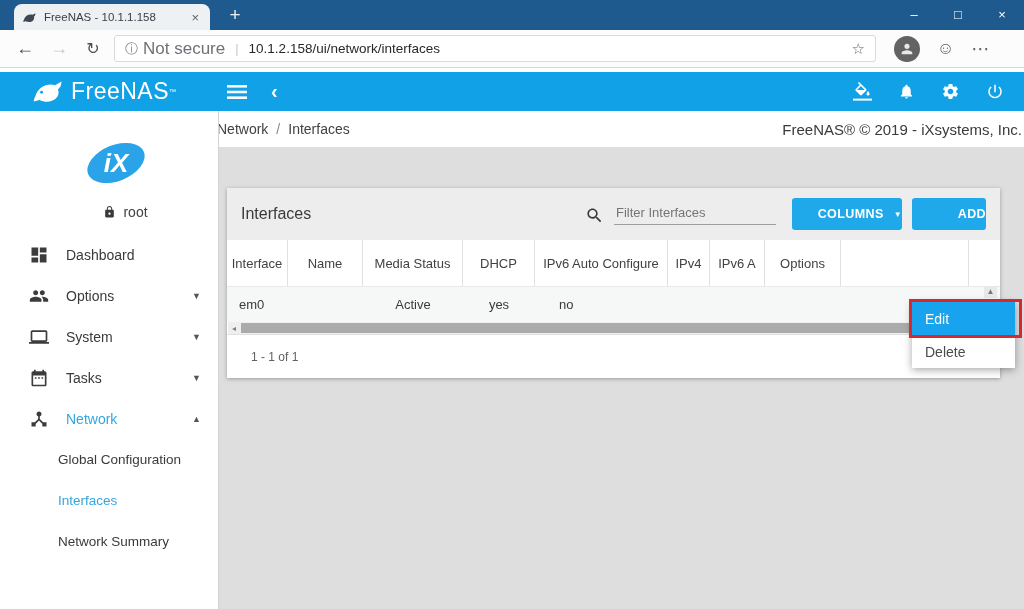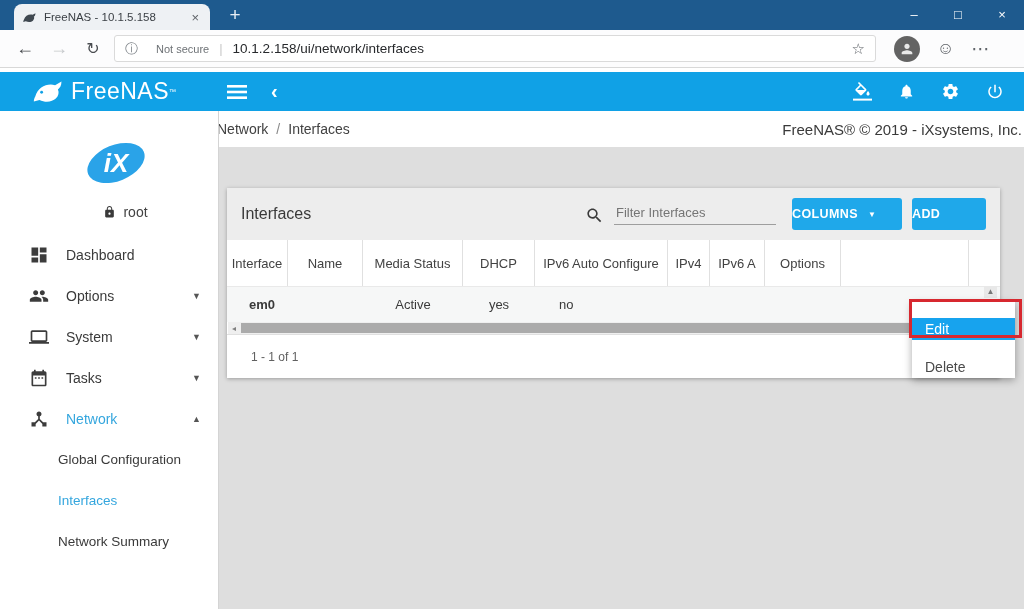--- a/index.html
+++ b/index.html
@@ -19,21 +19,21 @@
 
   
   .toolbar { position:absolute; left:0; top:30px; width:1024px; height:38px; background:#fcfcfd;
              border-bottom:1px solid #d8d8d8; display:flex; align-items:center; }
   .nav-ic { font-size:18px; color:#4a4d51; width:34px; text-align:center; }
   .nav-ic.disabled { color:#c6c9cc; }
   .nav-ic.refresh { font-size:16px; }
   .urlbox { width:762px; height:27px; margin-left:4px; background:#ffffff; border:1px solid #dadada;
             border-radius:3px; display:flex; align-items:center; padding:0 10px; }
   .info-ic { font-size:13px; color:#80868b; }
-  .notsecure { font-size:11px; color:#6e7276; margin-left:18px; }
+  .notsecure { font-size:17px; color:#6e7276; margin-left:5px; }
   .url-div { color:#c9c9c9; margin:0 10px; font-size:13px; }
   .url-text { font-size:13.5px; color:#27292c; }
   .star-ic { margin-left:auto; font-size:15px; color:#5f6368; }
   .avatar { width:26px; height:26px; border-radius:50%; background:#636363; margin-left:18px;
             display:flex; align-items:center; justify-content:center; }
   .smiley { font-size:17px; color:#5f6368; margin-left:17px; }
   .more-ic { font-size:18px; color:#5f6368; margin-left:17px; letter-spacing:1px; }
 
   
   .appbar { position:absolute; left:0; top:72px; width:1024px; height:39px; background:#10a1e6;
@@ -78,66 +78,66 @@
   .card-head { position:absolute; left:0; top:0; width:773px; height:52px; background:#ededed;
                display:flex; align-items:center; padding:0 14px; }
   .card-title { font-size:16px; color:#3a3a3a; }
   .filter-wrap { margin-left:auto; display:flex; align-items:flex-end; }
   .filter-input { width:162px; border:none; border-bottom:1px solid #9e9e9e; background:transparent;
                   font-size:13px; padding:2px 2px 4px 2px; margin-left:10px; color:#333;
                   font-family:"Liberation Sans","DejaVu Sans",sans-serif; outline:none; }
   .filter-input::placeholder { color:#757575; opacity:1; }
   .btn { height:32px; border:none; border-radius:3px; background:#1fa8ea; color:#ffffff;
          font-size:12.5px; font-weight:bold; letter-spacing:.4px; display:flex; align-items:center;
-         justify-content:flex-start; font-family:"Liberation Sans","DejaVu Sans",sans-serif; }
+         justify-content:flex-end; font-family:"Liberation Sans","DejaVu Sans",sans-serif; }
   .btn-columns { width:110px; margin-left:16px; gap:10px; }
   .btn-columns .chev { font-size:8px; }
   .btn-add { width:74px; margin-left:10px; }
 
   .thead { position:absolute; left:0; top:52px; width:773px; height:46px; display:flex; background:#fff; }
   .th { display:flex; align-items:center; justify-content:center; font-size:13px; color:#424242;
         border-right:1px solid #e0e0e0; white-space:nowrap; overflow:hidden; }
   .trow { position:absolute; left:0; top:98px; width:773px; height:36px; display:flex;
           background:#f6f7f7; border-top:1px solid #e9e9e9; }
   .td { display:flex; align-items:center; font-size:13px; color:#3a3a3a; white-space:nowrap; }
   .c-interface { width:61px; } .c-name { width:75px; } .c-media { width:100px; }
   .c-dhcp { width:72px; } .c-ipv6ac { width:133px; } .c-ipv4 { width:42px; }
   .c-ipv6a { width:55px; } .c-options { width:76px; } .c-fill { width:128px; } .c-gutter { width:14px; border-right:none; }
-  .td.c-interface { padding-left:22px;font-weight:bold; } .td.c-media, .td.c-dhcp { justify-content:center; }
+  .td.c-interface { padding-left:12px; } .td.c-media, .td.c-dhcp { justify-content:center; }
   .td.c-ipv6ac { padding-left:24px; }
 
   .hscroll { position:absolute; left:1px; top:134px; width:760px; height:12px; background:#efefef;
              display:flex; align-items:center; }
   .hscroll-arrow { width:12px; text-align:center; font-size:8px; color:#808080; }
   .hscroll-thumb { position:absolute; left:13px; top:1px; width:668px; height:10px; background:#ababab; }
   .vscroll-up { position:absolute; right:3px; top:98px; width:13px; height:12px; background:#e8e8e8;
                 text-align:center; line-height:12px; font-size:8px; color:#777; }
   .card-foot { position:absolute; left:0; top:146px; width:773px; height:44px; background:#fff;
                border-top:1px solid #e0e0e0; display:flex; align-items:center; padding-left:24px;
                font-size:12px; color:#616161; }
 
   
   .ctxmenu { position:absolute; left:912px; top:302px; width:103px; background:#ffffff;
              box-shadow:0 2px 8px rgba(0,0,0,.35); z-index:5; }
-  .ctx-item { height:22px; display:flex; align-items:center; padding-left:13px; font-size:14px; color:#4a4a4a;margin-top:16px; }
+  .ctx-item { height:33px; display:flex; align-items:center; padding-left:13px; font-size:14px; color:#4a4a4a; }
   .ctx-item.hl { background:#17a3ee; color:#ffffff; }
   .annotation { position:absolute; left:909px; top:299px; width:113px; height:39px;
                 border:3px solid #d7282f; z-index:6; pointer-events:none; }
 </style>
 </head>
 <body>
 
 <div id="screen">
 
   <div class="titlebar">
     <div class="tab">
       <svg width="15" height="11" viewBox="0 0 48 32">
         <path fill="#3f4850" d="M6 23 C10 10 22 4 34 7 L43 2 C43 8 41 11 38 13 C40 17 39 22 35 26 C30 31 20 32 12 28 L4 30 C4 27 5 25 6 23 Z"></path>
       </svg>
-      <span class="tab-title">FreeNAS - 10.1.5.158</span>
+      <span class="tab-title">FreeNAS - 10.1.1.158</span>
       <span class="tab-close">×</span>
     </div>
     <span class="newtab">+</span>
     <div class="win-controls">
       <span>–</span>
       <span>□</span>
       <span>×</span>
     </div>
   </div>
 

